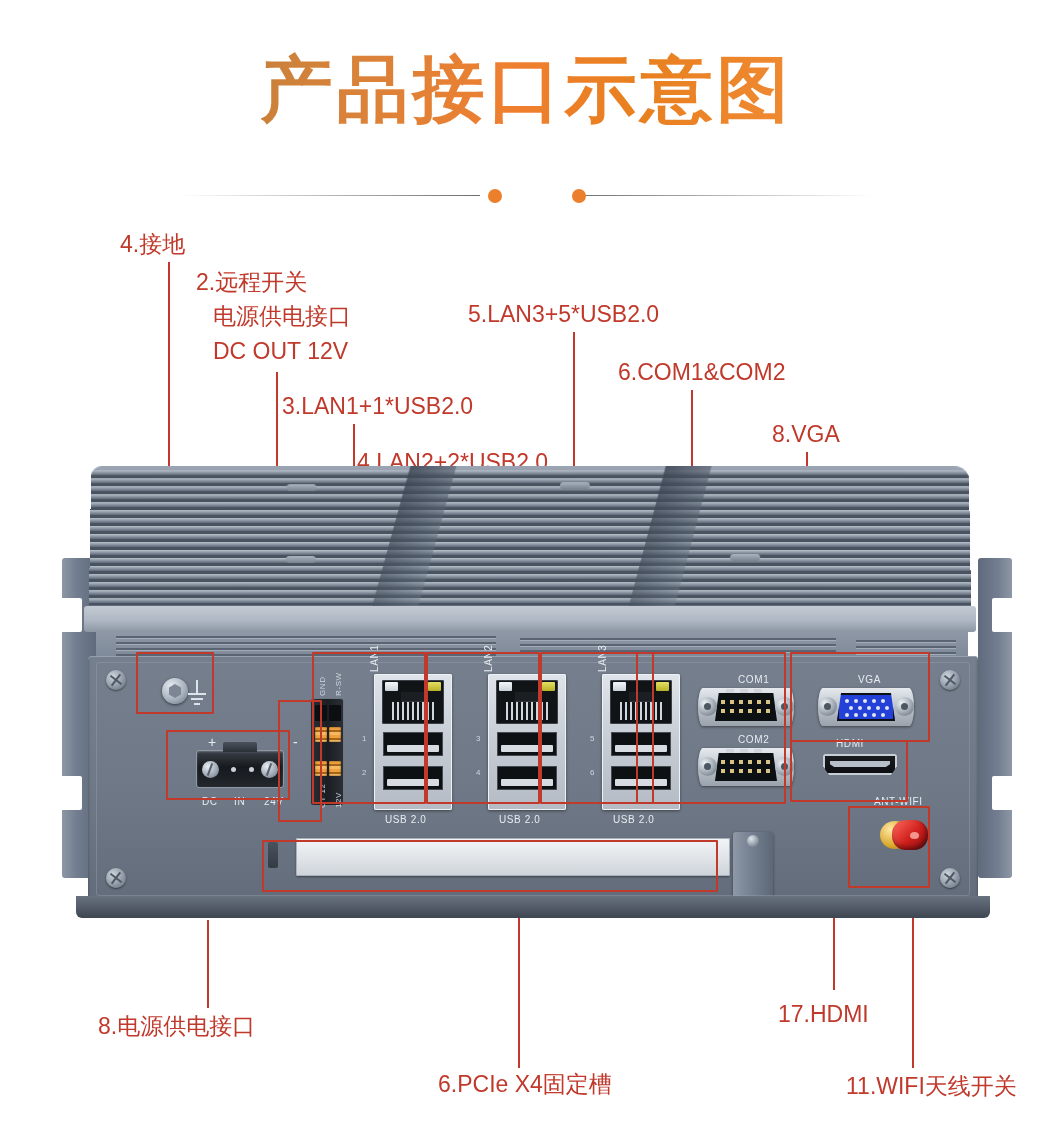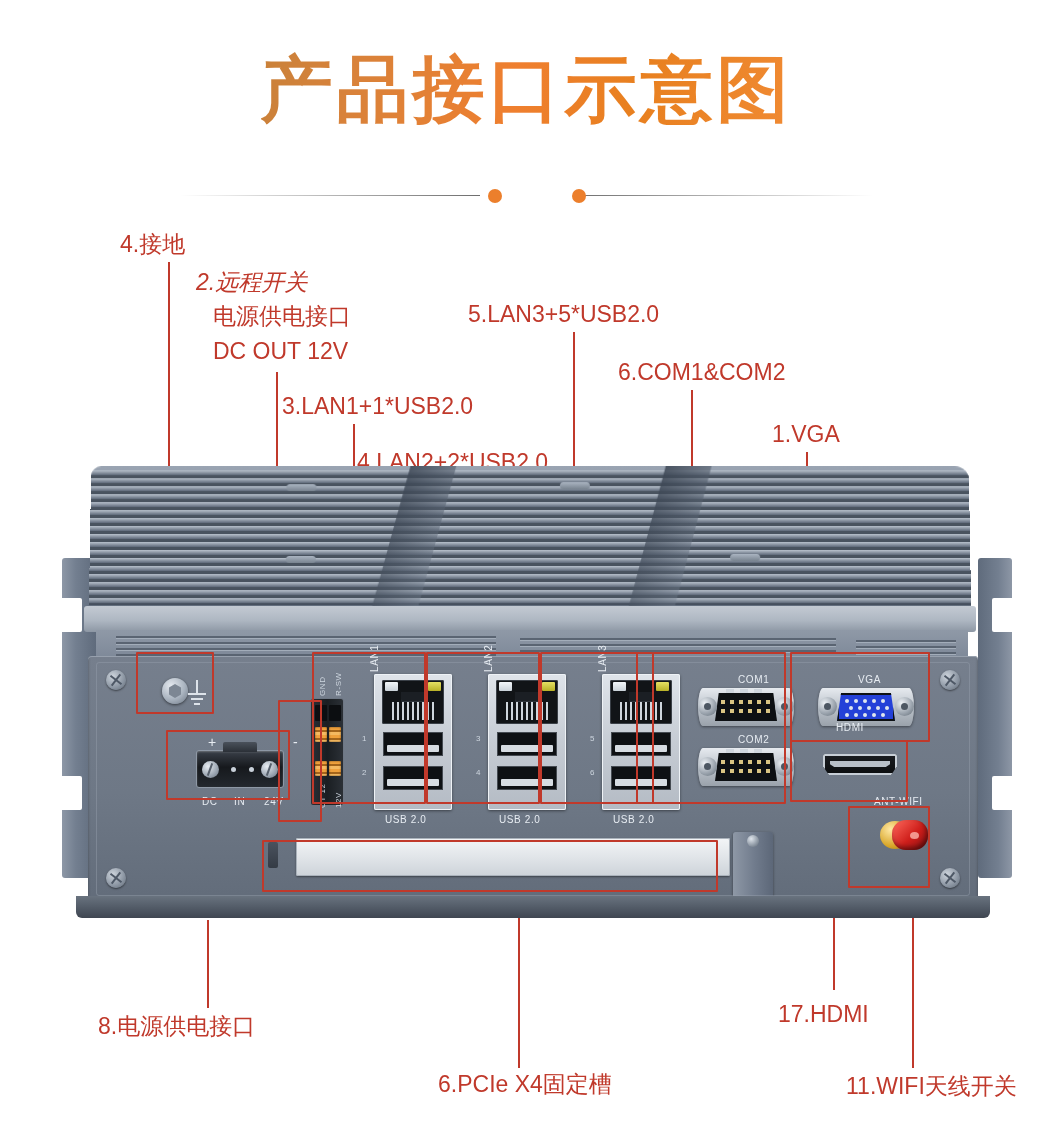--- a/index.html
+++ b/index.html
@@ -343,38 +343,38 @@
 <div id="title-divider">
   <div class="rule-l"></div>
   <div class="rule-r"></div>
   <div class="dot dot-a"></div>
   <div class="dot dot-b"></div>
 </div>
 
 <div class="callout" style="left:120px; top:230px;">4.接地</div>
 <div class="leader v" style="left:168px; top:262px; height:410px;"></div>
 
-<div class="callout" style="left:196px; top:268px;font-style:italic;">2.远程开关</div>
+<div class="callout" style="left:196px; top:268px;">2.远程开关</div>
 <div class="callout" style="left:213px; top:302px;">电源供电接口</div>
 <div class="callout" style="left:213px; top:337px;">DC OUT 12V</div>
 <div class="leader v" style="left:276px; top:372px; height:336px;"></div>
 
 <div class="callout" style="left:282px; top:392px;">3.LAN1+1*USB2.0</div>
 <div class="leader v" style="left:353px; top:424px; height:228px;"></div>
 
 <div class="callout" style="left:357px; top:448px;">4.LAN2+2*USB2.0</div>
 <div class="leader v" style="left:473px; top:480px; height:172px;"></div>
 
 <div class="callout" style="left:468px; top:300px;">5.LAN3+5*USB2.0</div>
 <div class="leader v" style="left:573px; top:332px; height:320px;"></div>
 
 <div class="callout" style="left:618px; top:358px;">6.COM1&amp;COM2</div>
 <div class="leader v" style="left:691px; top:390px; height:262px;"></div>
 
-<div class="callout" style="left:772px; top:420px;">1.VGA</div>
+<div class="callout" style="left:772px; top:420px;">8.VGA</div>
 <div class="leader v" style="left:806px; top:452px; height:200px;"></div>
 
 <div class="leader v" style="left:207px; top:920px; height:88px;"></div>
 <div class="callout" style="left:98px; top:1012px;">8.电源供电接口</div>
 
 <div class="leader v" style="left:518px; top:918px; height:150px;"></div>
 <div class="callout" style="left:438px; top:1070px;">6.PCIe X4固定槽</div>
 
 <div class="leader v" style="left:833px; top:800px; height:190px;"></div>
 <div class="callout" style="left:778px; top:1000px;">17.HDMI</div>
@@ -578,21 +578,21 @@
             <i style="left:9px;  top:15px;"></i>
             <i style="left:18px; top:15px;"></i>
             <i style="left:27px; top:15px;"></i>
             <i style="left:36px; top:15px;"></i>
         </div>
       </div>
       <div class="jack" style="left:0px;"></div>
       <div class="jack" style="right:0px;"></div>
     </div>
 
-    <div class="port-txt" style="left:748px; top:66px;">HDMI</div>
+    <div class="port-txt" style="left:748px; top:82px;">HDMI</div>
     <div id="hdmi-port" style="left:735px; top:98px;"></div>
 
     <div class="port-txt" style="left:786px; top:140px;">ANT-WIFI</div>
     <div id="wifi-ant" style="left:790px; top:156px;">
       <div class="gold"></div>
         <div class="red"></div>
         <div class="hl"></div>
     </div>
 
     <div id="pcie-slot" style="left:208px; top:182px;"></div>

